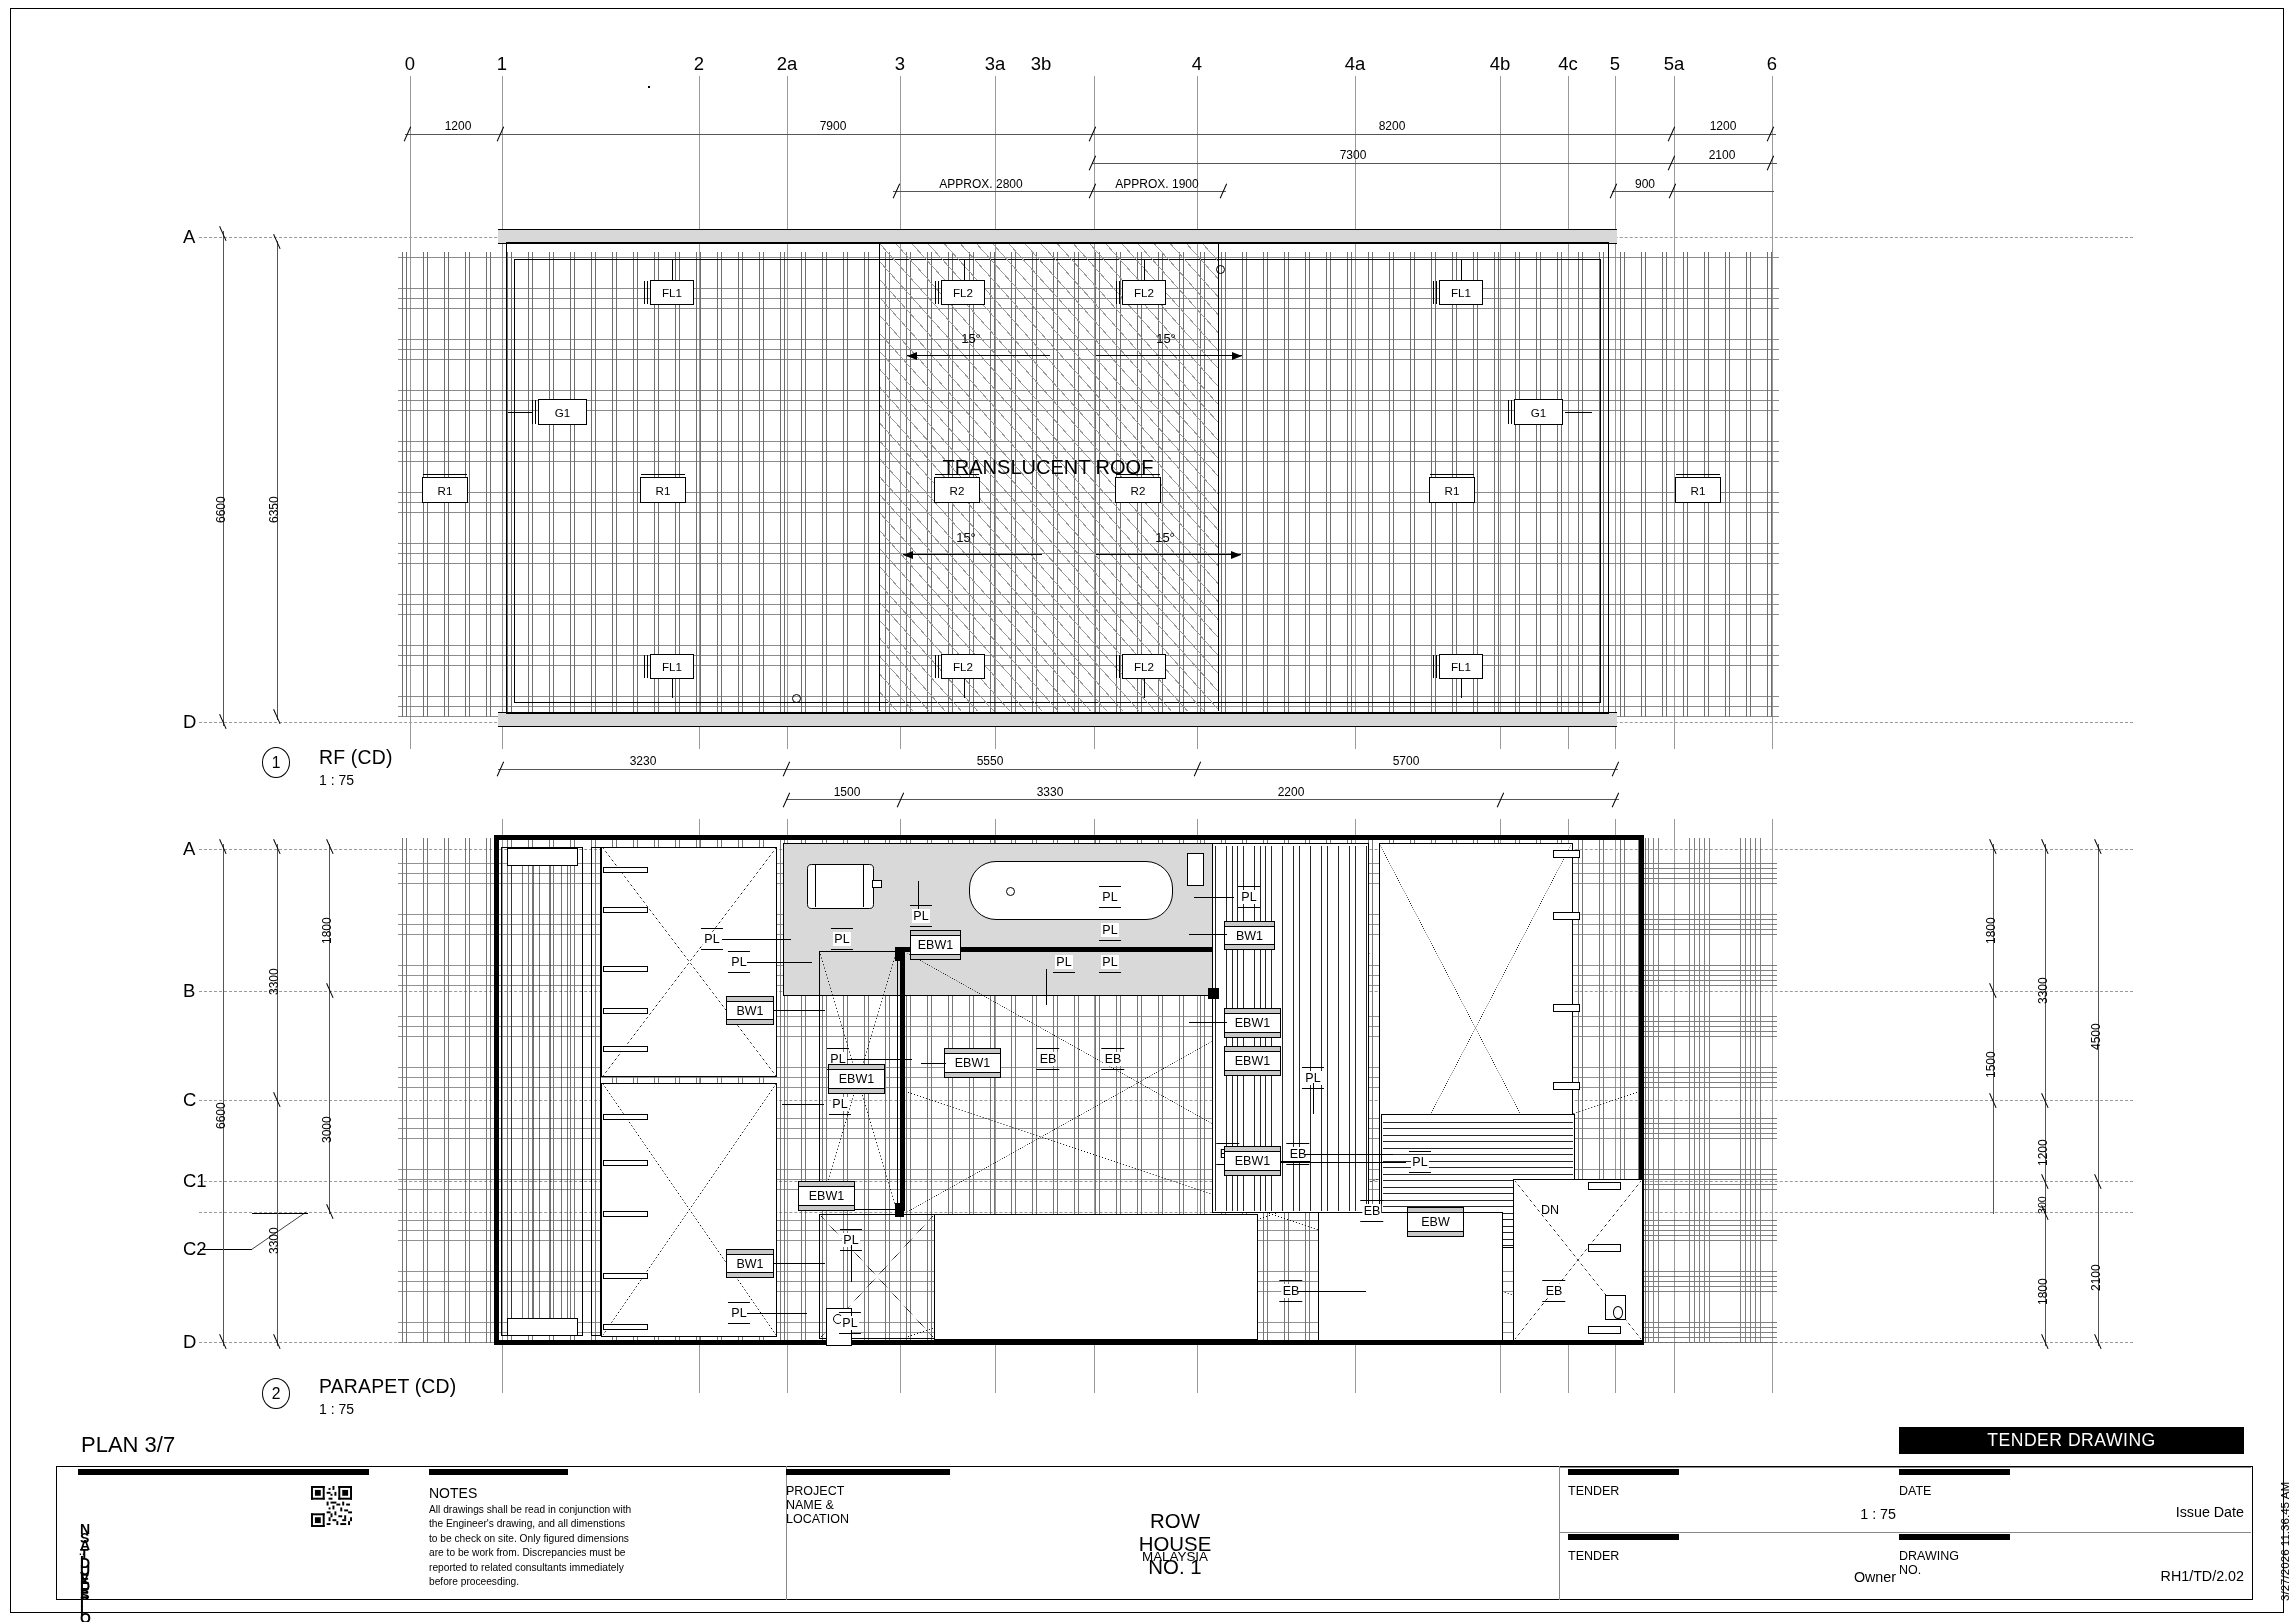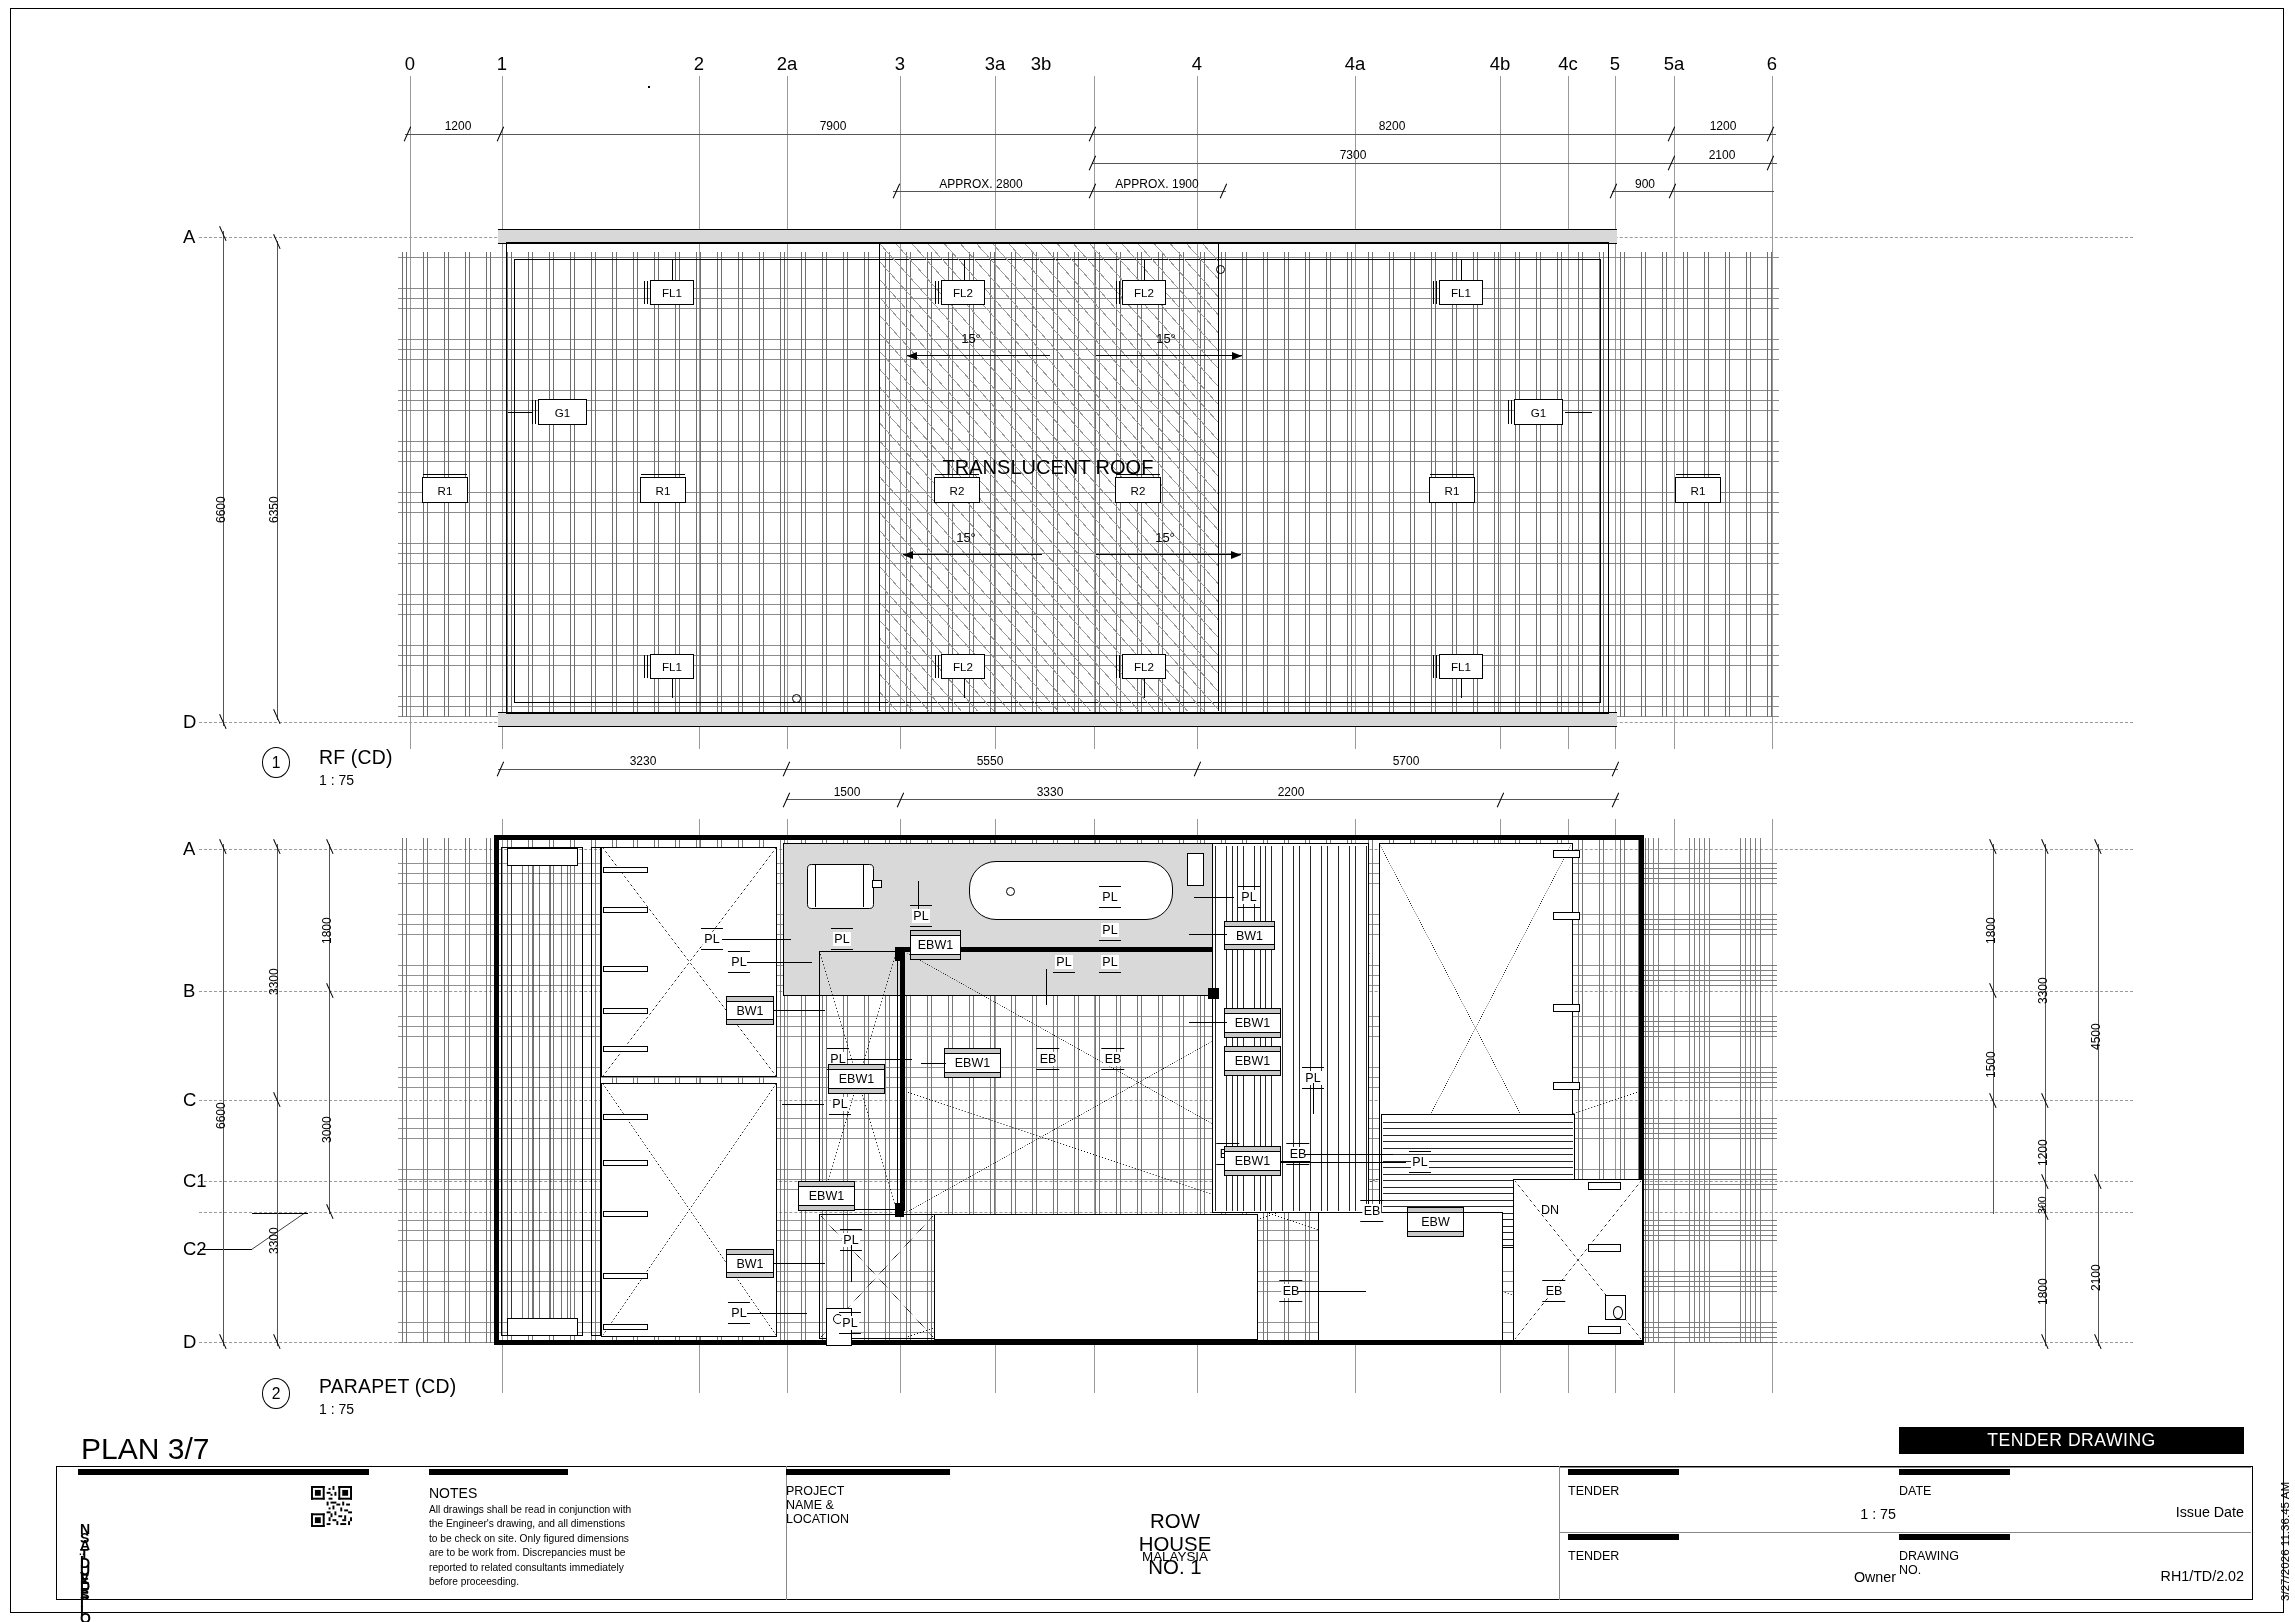--- a/index.html
+++ b/index.html
@@ -53,21 +53,21 @@
   .tb-blk{position:absolute;background:#000;height:6px;}
   .tb-cap{position:absolute;font-size:12.5px;}
   .tb-val{position:absolute;font-size:14.3px;text-align:right;}
   .tender{position:absolute;background:#000;color:#fff;font-size:17.6px;display:flex;align-items:center;justify-content:center;letter-spacing:0.5px;}
   .studio{position:absolute;font-size:14px;font-weight:bold;letter-spacing:8.8px;}
   .notes-h{position:absolute;font-size:14px;}
   .notes-b{position:absolute;font-size:10.2px;line-height:1.42;width:204px;}
   .projcap{position:absolute;font-size:12.5px;}
   .projname{position:absolute;font-size:20.4px;text-align:center;transform:translateX(-50%);}
   .projloc{position:absolute;font-size:13.4px;text-align:center;transform:translateX(-50%);}
-  .plan37{position:absolute;font-size:30px;}
+  .plan37{position:absolute;font-size:22px;}
   .vdate{position:absolute;font-size:11.6px;transform-origin:left top;transform:rotate(-90deg);white-space:nowrap;}
   .qr{position:absolute;width:41px;height:41px;}
   .circ{position:absolute;border:0.9px solid #000;border-radius:50%;}
 </style>
 </head>
 <body>
 
 <div class="sheet">
   <div class="sheet-border"></div>
 

